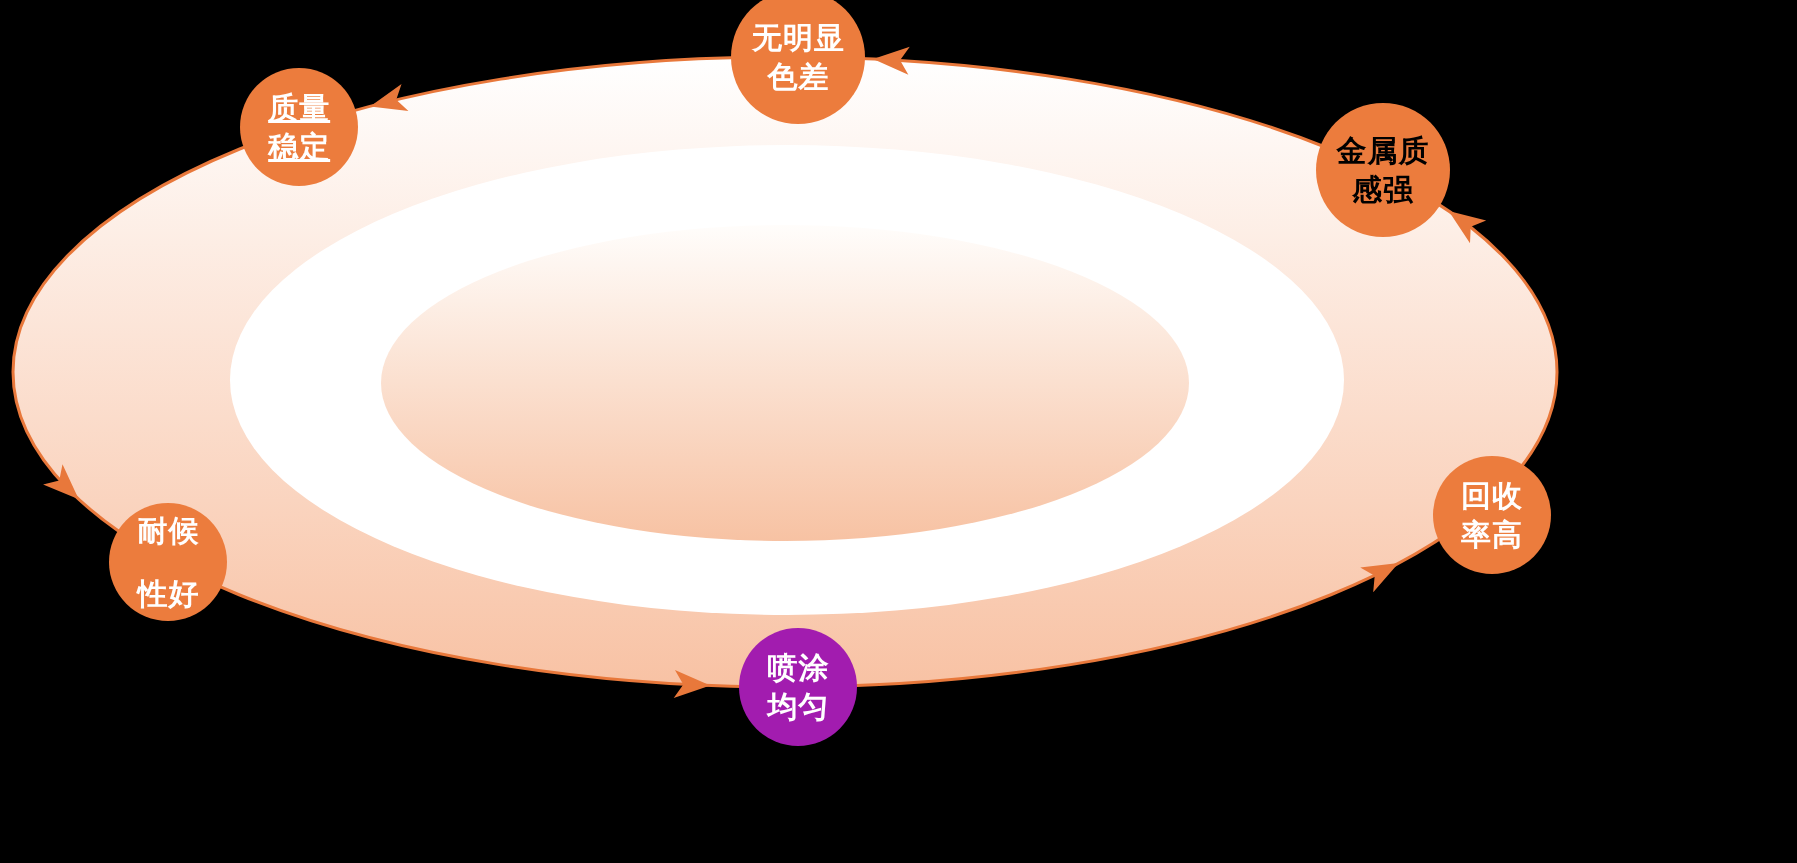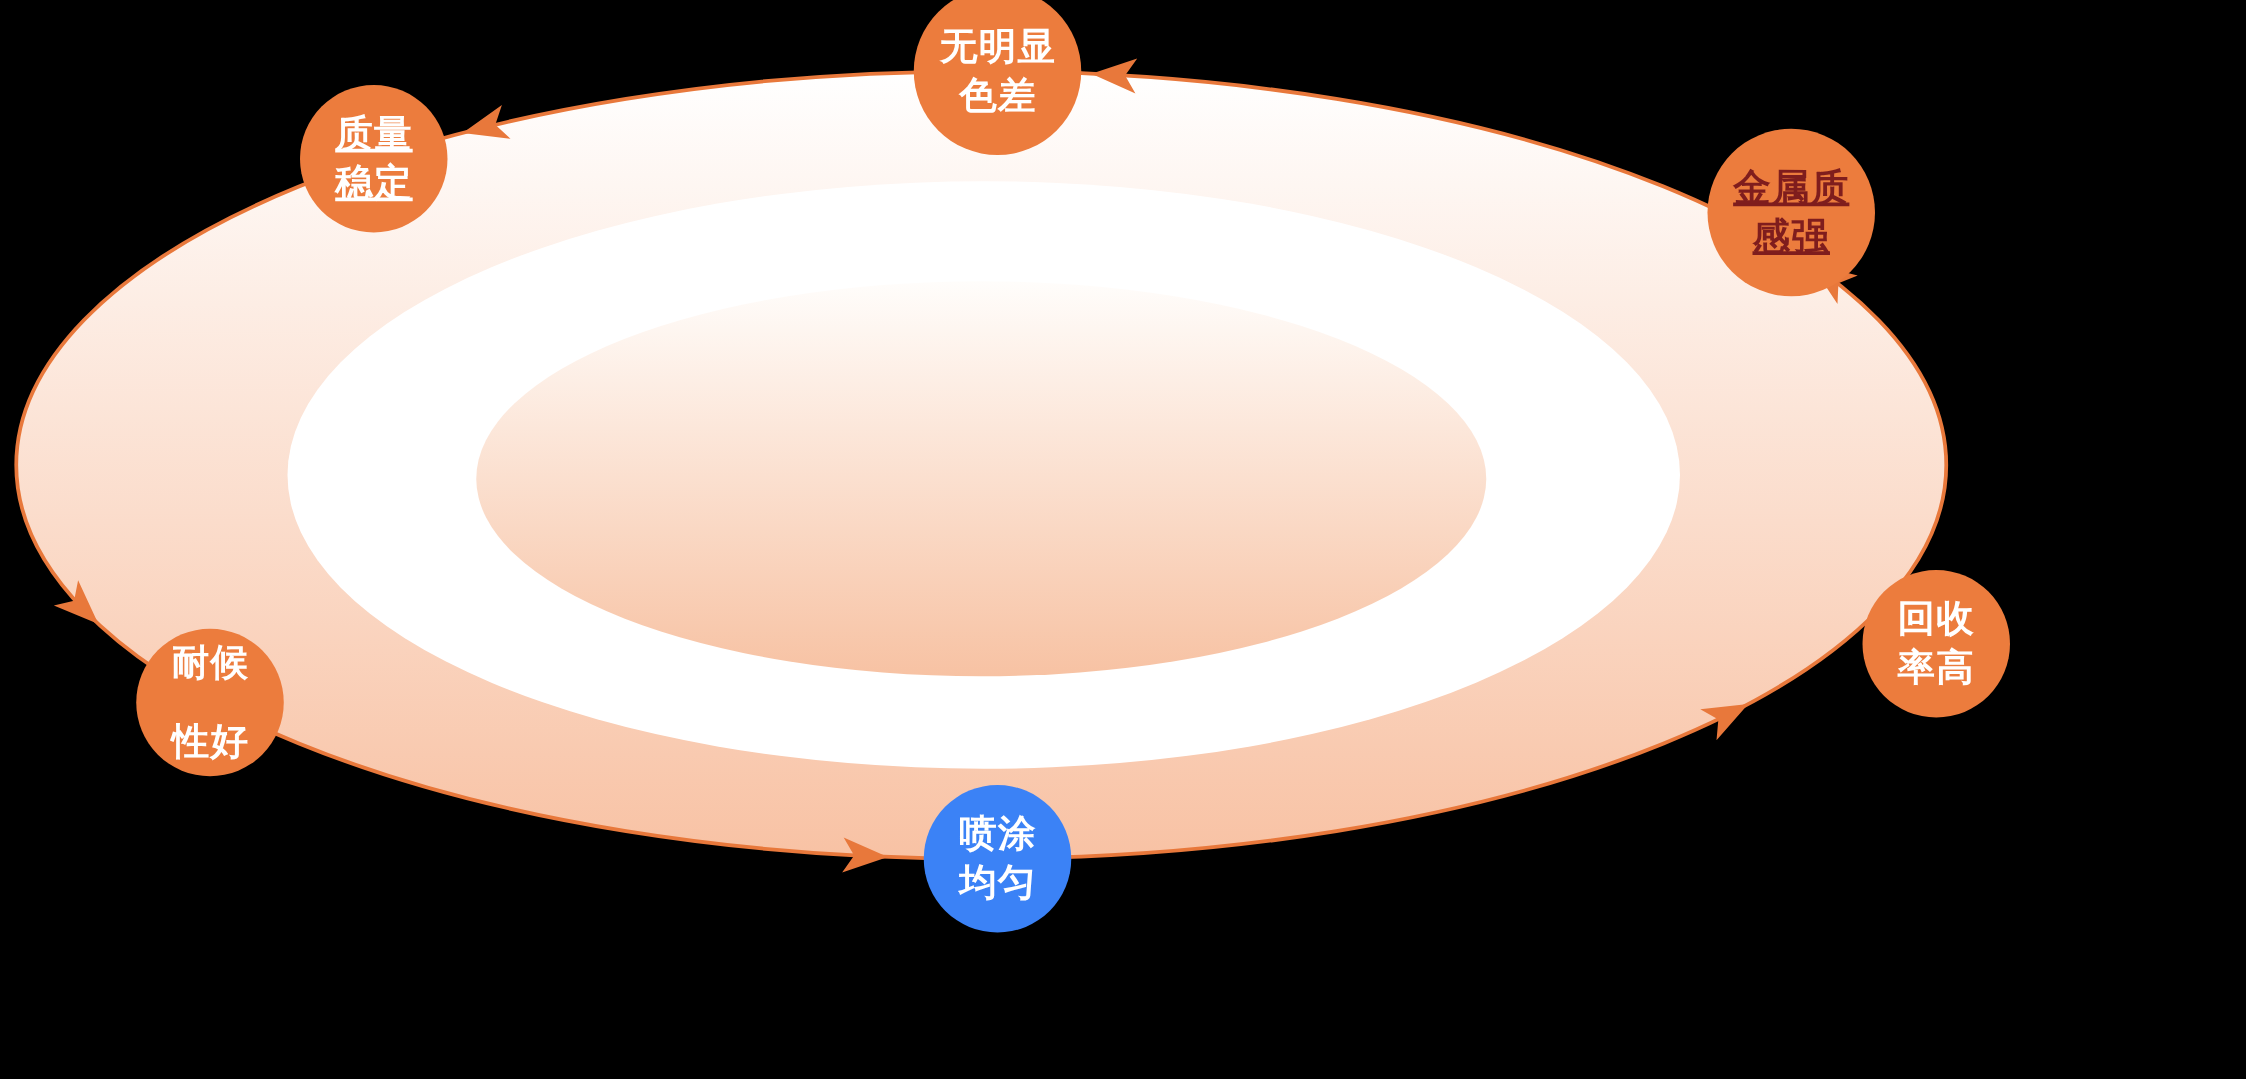--- a/index.html
+++ b/index.html
@@ -69,26 +69,26 @@
         <div class="badge-line">色差</div>
       </div>
       <div class="badge" style="left: 240.165px; top: 68.199px; width: 118px; height: 118px; background: rgb(236, 124, 61); color: rgb(255, 255, 255); text-decoration: underline;">
         <div class="badge-line">质量</div>
         <div class="badge-line">稳定</div>
       </div>
       <div class="badge" style="left: 109.453px; top: 502.572px; width: 118px; height: 118px; background: rgb(236, 124, 61); color: rgb(255, 255, 255); gap: 24px;">
         <div class="badge-line">耐候</div>
         <div class="badge-line">性好</div>
       </div>
-      <div class="badge" style="left: 739.473px; top: 627.952px; width: 118px; height: 118px; background: #3b82f6; color: rgb(255, 255, 255);">
+      <div class="badge" style="left: 739.473px; top: 627.952px; width: 118px; height: 118px; background: #a21caf; color: rgb(255, 255, 255);">
         <div class="badge-line">喷涂</div>
         <div class="badge-line">均匀</div>
       </div>
-      <div class="badge" style="left: 1490px; top: 456.007px; width: 118px; height: 118px; background: rgb(236, 124, 61); color: rgb(255, 255, 255);">
+      <div class="badge" style="left: 1433px; top: 456.007px; width: 118px; height: 118px; background: rgb(236, 124, 61); color: rgb(255, 255, 255);">
         <div class="badge-line">回收</div>
         <div class="badge-line">率高</div>
       </div>
-      <div class="badge" style="left: 1366px; top: 102.522px; width: 134px; height: 134px; background: rgb(236, 124, 61); color: #7f1d1d; text-decoration: underline;">
+      <div class="badge" style="left: 1316px; top: 102.522px; width: 134px; height: 134px; background: rgb(236, 124, 61); color: #000000;">
         <div class="badge-line">金属质</div>
         <div class="badge-line">感强</div>
       </div>
     </div>
 </div>
 
 </body></html>

